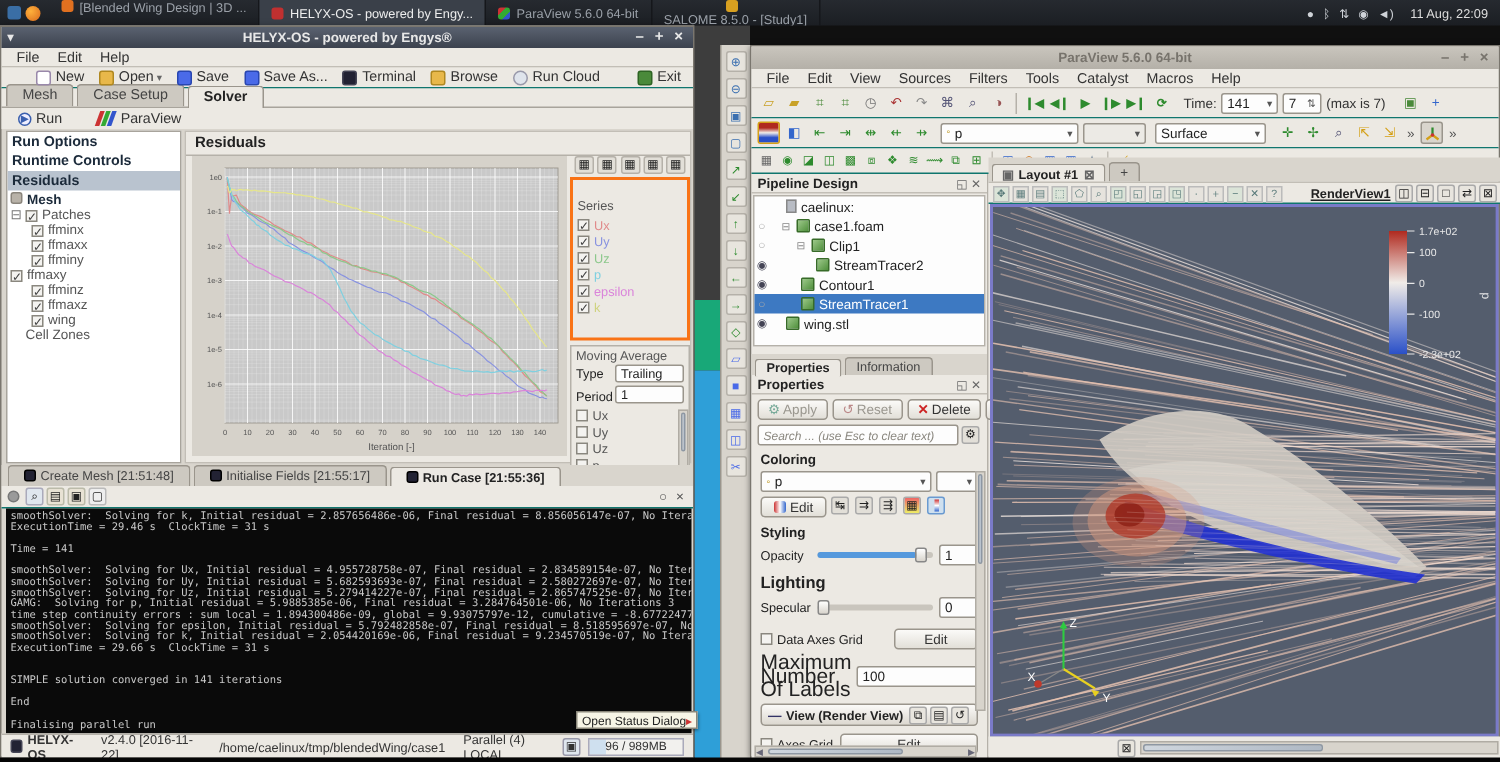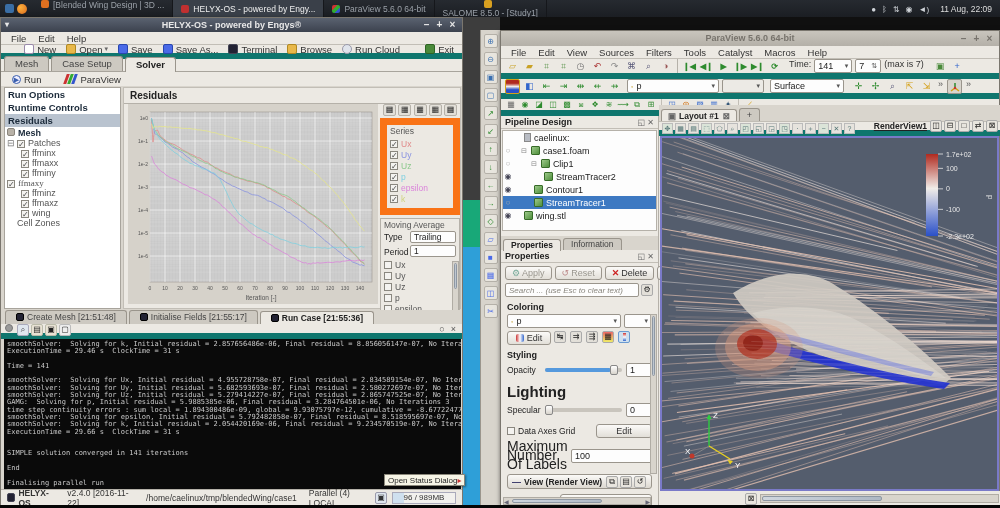--- a/index.html
+++ b/index.html
@@ -6,21 +6,21 @@
   html,body{width:1000px;height:508px;overflow:hidden}
   body{position:relative;background:#101010;font-family:"Liberation Sans",sans-serif;font-size:10px;color:#222;-webkit-font-smoothing:antialiased}
   .abs{position:absolute}
   .win{background:#d9d5cd;border:1px solid #7a766e;box-shadow:0 1px 4px rgba(0,0,0,.5)}
   .titlebar{background:linear-gradient(#5a6270,#3c424e);color:#e8e8e8;font-weight:bold;text-align:center;line-height:14px;font-size:9px;position:relative}
   .titlebar.inactive{background:linear-gradient(#c9c5bd,#b4b0a8);color:#77736c}
   .wctl{position:absolute;right:3px;top:0;line-height:13px;font-size:10px;letter-spacing:0;color:inherit}
   .wctl span{display:inline-block;width:13px;text-align:center;cursor:default}
   .menubar{background:#ece9e3;border-bottom:1px solid #c2beb6;padding:0 4px}
   .menubar span{display:inline-block;padding:1px 6px 2px;font-size:9.5px;color:#333}
-  .toolbar{background:#ece9e3;border-bottom:6px solid #0f766e;white-space:nowrap;display:flex;}
+  .toolbar{background:#ece9e3;border-bottom:1px solid #0f766e;white-space:nowrap;display:flex;align-items:center}
   .tbtn{display:inline-flex;align-items:center;font-size:9.5px;color:#333;padding:1px 5px;border-radius:2px}
   .mini{display:inline-block;width:10px;height:10px;border-radius:2px;margin-right:3px;position:relative}
   .ic{display:inline-flex;align-items:center;justify-content:center;width:15px;height:15px;margin:0 1px;border-radius:2px;font-size:9px;line-height:1}
   .ic.sm{width:12px;height:12px;font-size:8px}
   .tabs{display:flex;align-items:flex-end;background:#d9d5cd;padding-left:3px}
   .tab{border:1px solid #9a958c;border-bottom:none;background:#cdc9c1;padding:1px 10px 2px;font-size:9.5px;margin-right:2px;border-radius:3px 3px 0 0;color:#444}
   .tab.active{background:#ece9e3;font-weight:bold;color:#222;position:relative;top:1px}
   .panel{background:#fff;border:1px solid #a8a49c}
   .cb{display:inline-block;width:8px;height:8px;border:1px solid #8a877f;background:#f4f3f0;margin-right:3px;vertical-align:-1px;font-size:8px;line-height:7px;text-align:center;color:#444}
   .cb.on::after{content:"✓"}
@@ -146,21 +146,21 @@
         <div class="navitem">Run Options</div>
         <div class="navitem">Runtime Controls</div>
         <div class="navitem sel">Residuals</div>
       </div>
     <div class="treerow" style="padding-top:1px"><span class="mini" style="width:8px;height:8px;background:#b8b2a8;border:1px solid #8a857c"></span><b style="color:#1b2a3a">Mesh</b></div>
     <div class="treerow"><span style="color:#777">⊟</span> <span class="cb on"></span><span>Patches</span></div>
     <div id="helyx-patches">
         <div class="treerow" style="padding-left: 16px;"><span class="cb on"></span><span>ffminx</span></div>
         <div class="treerow" style="padding-left: 16px;"><span class="cb on"></span><span>ffmaxx</span></div>
         <div class="treerow" style="padding-left: 16px;"><span class="cb on"></span><span>ffminy</span></div>
-        <div class="treerow" style=" font-family: Liberation Serif, serif;"><span class="cb on"></span><span>ffmaxy</span></div>
+        <div class="treerow" style=""><span class="cb on"></span><span>ffmaxy</span></div>
         <div class="treerow" style="padding-left: 16px;"><span class="cb on"></span><span>ffminz</span></div>
         <div class="treerow" style="padding-left: 16px;"><span class="cb on"></span><span>ffmaxz</span></div>
         <div class="treerow" style="padding-left: 16px;"><span class="cb on"></span><span>wing</span></div>
       </div>
     <div class="treerow" style="padding-left:12px"><span>Cell Zones</span></div>
   </div>
 
   <div class="abs" style="left:122px;top:69px;width:338px;height:222px;background:#ece9e3;border:1px solid #c2beb6">
     <div style="padding:2px 6px;border-bottom:1px solid #b5b1a9"><b style="font-size:10px">Residuals</b></div>
     <svg id="resid-chart" class="abs" style="left:4px;top:16px" width="250" height="200" viewBox="0 0 250 200">
@@ -355,21 +355,21 @@
       </svg>
 
     <div class="abs" style="left:256px;top:16px;width:80px;height:202px">
       <div style="display:flex;justify-content:space-between;padding:0 2px" id="series-tools">
           <span class="ic sm" style="border: 1px solid rgb(181, 177, 169); background: rgb(226, 223, 216); width: 13px; height: 12px;">▦</span>
           <span class="ic sm" style="border: 1px solid rgb(181, 177, 169); background: rgb(226, 223, 216); width: 13px; height: 12px;">▦</span>
           <span class="ic sm" style="border: 1px solid rgb(181, 177, 169); background: rgb(226, 223, 216); width: 13px; height: 12px;">▦</span>
           <span class="ic sm" style="border: 1px solid rgb(181, 177, 169); background: rgb(226, 223, 216); width: 13px; height: 12px;">▦</span>
           <span class="ic sm" style="border: 1px solid rgb(181, 177, 169); background: rgb(226, 223, 216); width: 13px; height: 12px;">▦</span>
         </div>
-      <div style="border:7px solid #f97316;margin-top:2px;padding:1px 3px;background:#ece9e3">
+      <div style="border:2px solid #f97316;margin-top:2px;padding:12px 3px;background:#ece9e3">
         <div style="font-size:8.5px;color:#555">Series</div>
         <div id="series-list" style="padding:2px 0 3px">
             <div style="display: flex; align-items: center; height: 11px;">
               <span class="cb on"></span>
               <span style="font-size: 8.5px; color: rgb(224, 138, 138);">Ux</span>
             </div>
             <div style="display: flex; align-items: center; height: 11px;">
               <span class="cb on"></span>
               <span style="font-size: 8.5px; color: rgb(136, 146, 224);">Uy</span>
             </div>
@@ -713,21 +713,21 @@
       <div style="display:flex;align-items:center;margin-top:3px">
         <span style="font-size:8.5px;width:38px">Opacity</span>
         <span class="slider" style="flex:1">
             <span class="fill" style="width:86%"></span>
             <span class="knob" style="left:84%"></span>
           </span>
         <span class="combo" style="width:26px;margin-left:4px">
             <span>1</span>
           </span>
       </div>
-      <b style="display:block;margin-top:6px;font-size:15px">Lighting</b>
+      <b style="display:block;margin-top:6px;font-size:11px">Lighting</b>
       <div style="display:flex;align-items:center;margin-top:3px">
         <span style="font-size:8.5px;width:38px">Specular</span>
         <span class="slider" style="flex:1">
             <span class="knob" style="left:0"></span>
           </span>
         <span class="combo" style="width:26px;margin-left:4px">
             <span>0</span>
           </span>
       </div>
       <div style="display:flex;align-items:center;margin-top:7px">

